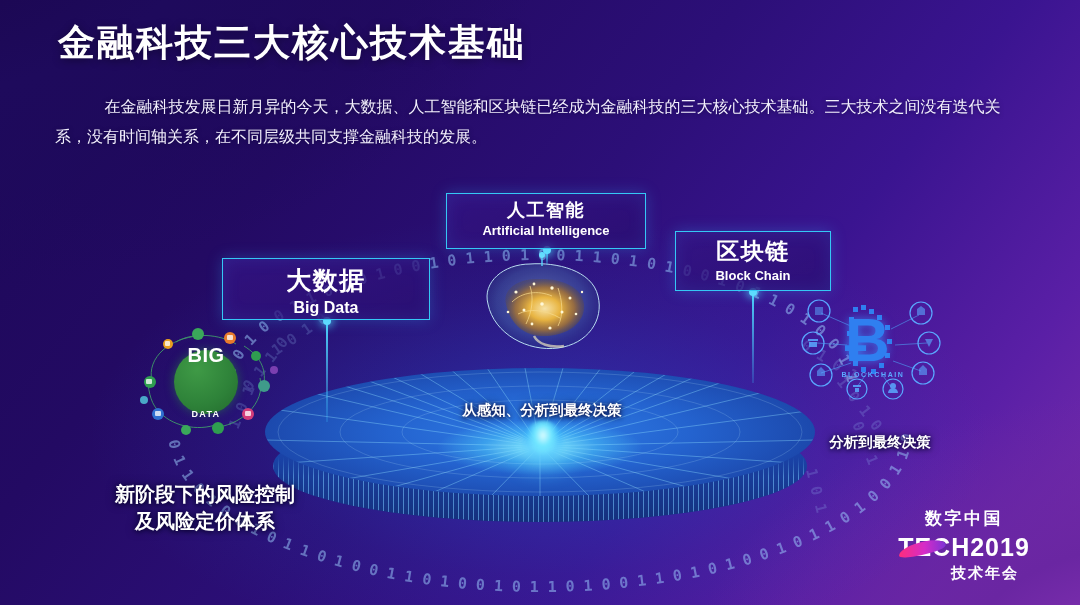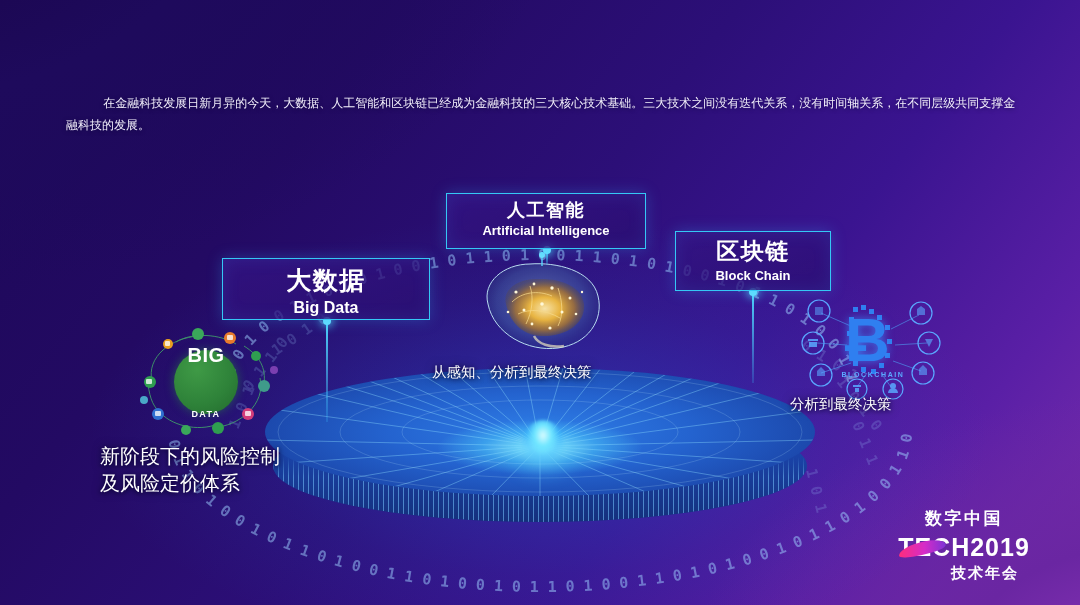--- a/index.html
+++ b/index.html
@@ -75,34 +75,35 @@
   .card .cn { color:#fff; font-weight:700; letter-spacing:1.5px; line-height:1; }
   .card .en { color:#fff; font-weight:700; line-height:1; }
   .connector { position:absolute; width:2px; background:linear-gradient(180deg,#4fd8ff 0%, rgba(60,190,255,.20) 100%); }
   .cdot {
     position:absolute; width:8px; height:8px; border-radius:50%;
     background:#63e2ff; box-shadow:0 0 8px 2px rgba(80,220,255,.75);
   }
 
   
   .cap {
-    position:absolute; color:#fff; font-weight:400; 
+    position:absolute; color:#fff; font-weight:700; text-align:center;
     text-shadow:0 1px 4px rgba(8,2,40,.95), 0 0 10px rgba(10,4,50,.7);
     line-height:1.35;
+    margin-top:38px;
   }
 
   
   #title {
     position:absolute; left:58px; top:18px;
     font-size:37px; font-weight:700; color:#fff; letter-spacing:2px;
     text-shadow:0 2px 9px rgba(0,0,0,.42);
   }
   #para {
-    position:absolute; left:66px; top:92px; width:960px;
-    font-size:12px; color:#f2effc; line-height:1.85; text-indent:3.1em;
+    position:absolute; left:55px; top:92px; width:960px;
+    font-size:16px; color:#f2effc; line-height:1.85; text-indent:3.1em;
     text-shadow:0 1px 4px rgba(10,2,45,.55);
     font-family:Liberation Serif, serif;
   }
 
   
   .bd-wrap { position:absolute; left:132px; top:322px; width:150px; height:120px; }
   .bd-core {
     position:absolute; left:42px; top:28px; width:64px; height:64px; border-radius:50%;
     background:radial-gradient(circle at 36% 30%, #3f9a46 0%, #2e8239 58%, #226a2d 100%);
     display:flex; flex-direction:column; align-items:center; justify-content:center;
@@ -161,20 +162,21 @@
       <text x="250" y="392" transform="rotate(-52 250 392)">0 1 1 0</text>
       <text x="238" y="430" transform="rotate(-68 238 430)">1 0 1</text>
       <text x="800" y="348" transform="rotate(32 800 348)">0 1 0 1</text>
       <text x="836" y="382" transform="rotate(52 836 382)">1 0 1 0</text>
       <text x="852" y="424" transform="rotate(68 852 424)">0 1 1</text>
       <text x="296" y="478" transform="rotate(-78 296 478)">0 1 0</text>
       <text x="806" y="470" transform="rotate(76 806 470)">1 0 1</text>
     </g>
   </svg>
 
+  <div id="title">金融科技三大核心技术基础</div>
   <div id="para">在金融科技发展日新月异的今天，大数据、人工智能和区块链已经成为金融科技的三大核心技术基础。三大技术之间没有迭代关系，没有时间轴关系，在不同层级共同支撑金融科技的发展。</div>
 
   <div class="disc-wrap">
     <div class="disc-side"></div>
     <div class="disc-top">
       <svg class="disc-rays" viewBox="0 0 550 128" preserveAspectRatio="none">
         <g stroke="#8fe0ff" stroke-width="0.7" opacity=".55">
           <line x1="275" y1="78" x2="0" y2="40"></line>
             <line x1="275" y1="78" x2="10" y2="16"></line>
           <line x1="275" y1="78" x2="34" y2="4"></line> 

